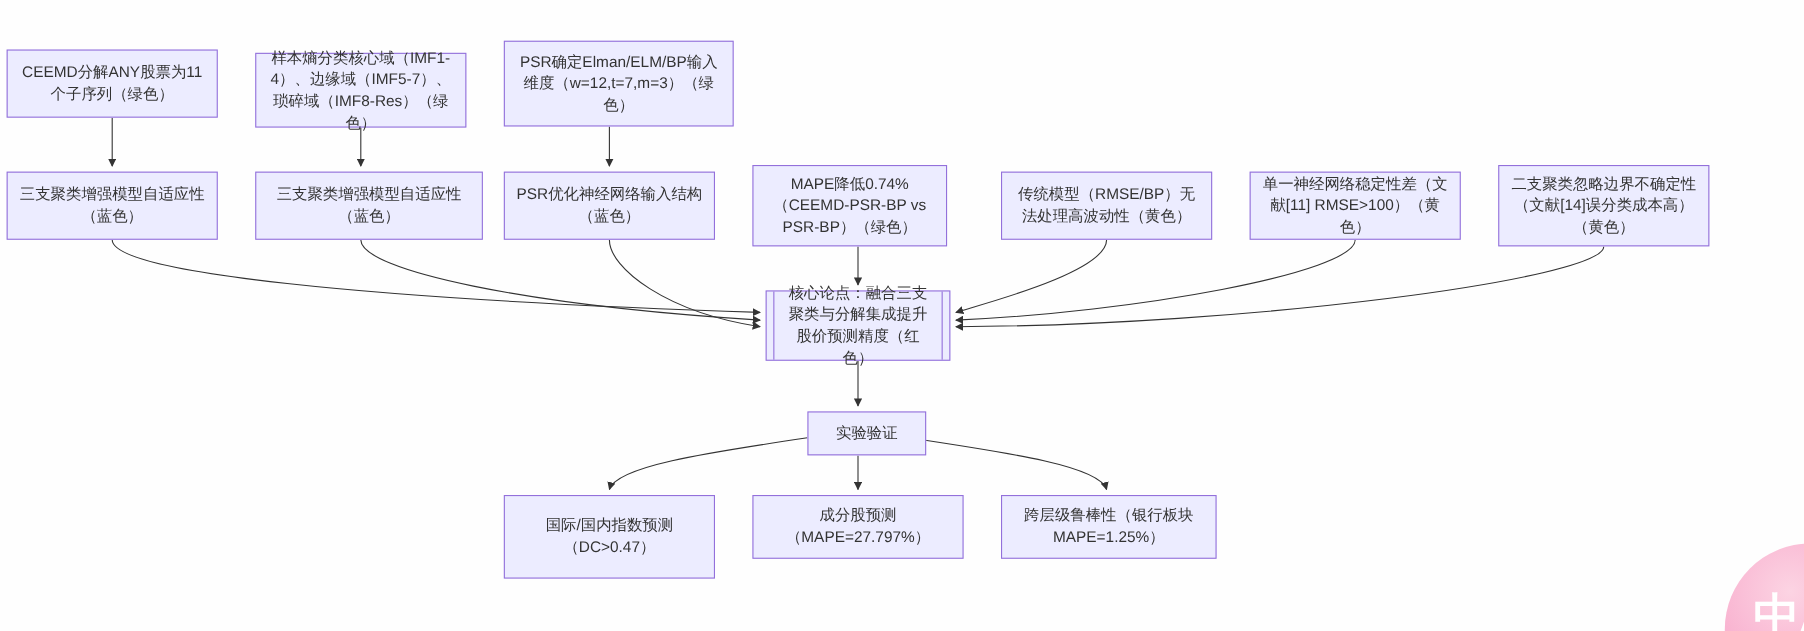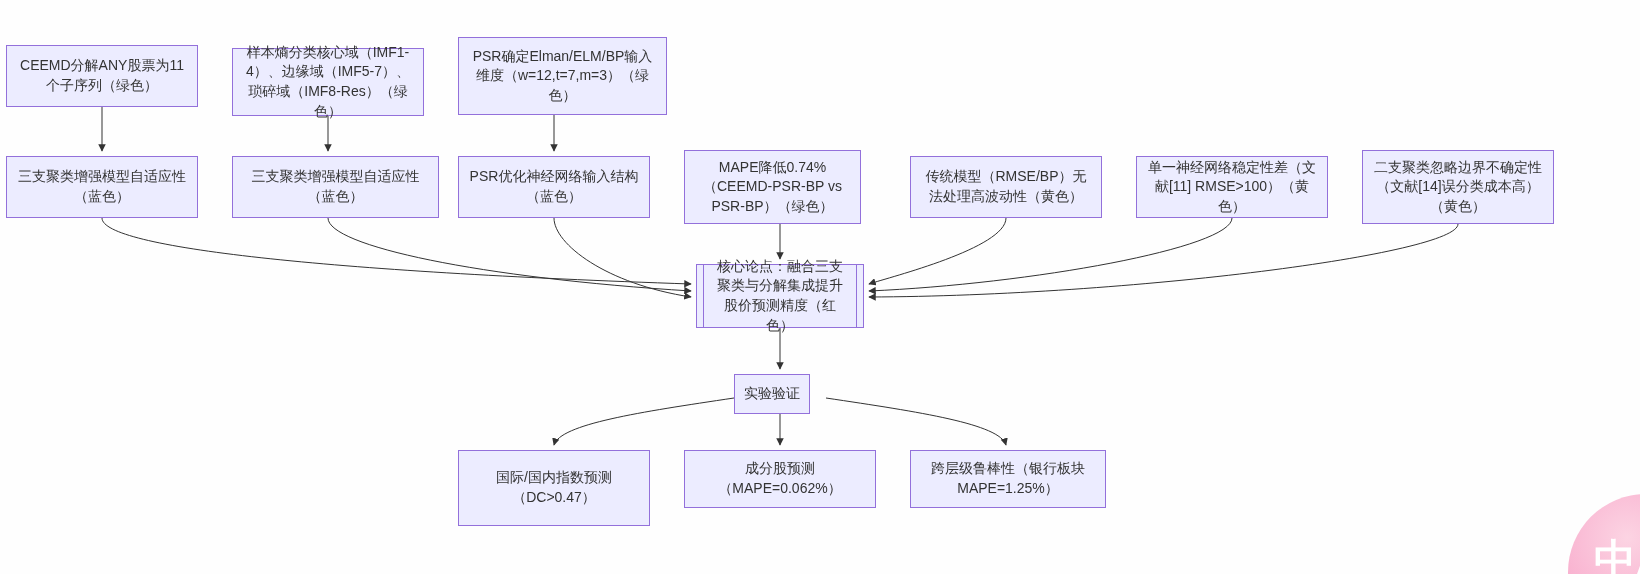--- a/index.html
+++ b/index.html
@@ -100,29 +100,29 @@
     <span>单一神经网络稳定性差（文献[11] RMSE&gt;100）（黄色）</span>
   </div>
   <div class="node" style="left:1362px;top:150px;width:192px;height:74px">
     <span>二支聚类忽略边界不确定性（文献[14]误分类成本高）（黄色）</span>
   </div>
 
   <div class="node subroutine" style="left:696px;top:264px;width:168px;height:64px">
     <span>核心论点：融合三支聚类与分解集成提升股价预测精度（红色）</span>
   </div>
 
-  <div class="node" style="left:734px;top:374px;width:76px;height:40px">
+  <div class="node" style="left:734px;top:374px;width:108px;height:40px">
     <span>实验验证</span>
   </div>
 
   <div class="node" style="left:458px;top:450px;width:192px;height:76px">
     <span>国际/国内指数预测（DC&gt;0.47）</span>
   </div>
   <div class="node" style="left:684px;top:450px;width:192px;height:58px">
-    <span>成分股预测（MAPE=0.062%）</span>
+    <span>成分股预测（MAPE=27.797%）</span>
   </div>
   <div class="node" style="left:910px;top:450px;width:196px;height:58px">
     <span>跨层级鲁棒性（银行板块MAPE=1.25%）</span>
   </div>
 
   <div class="translate-btn">
     <span>中A</span>
   </div>
 
 </div>

